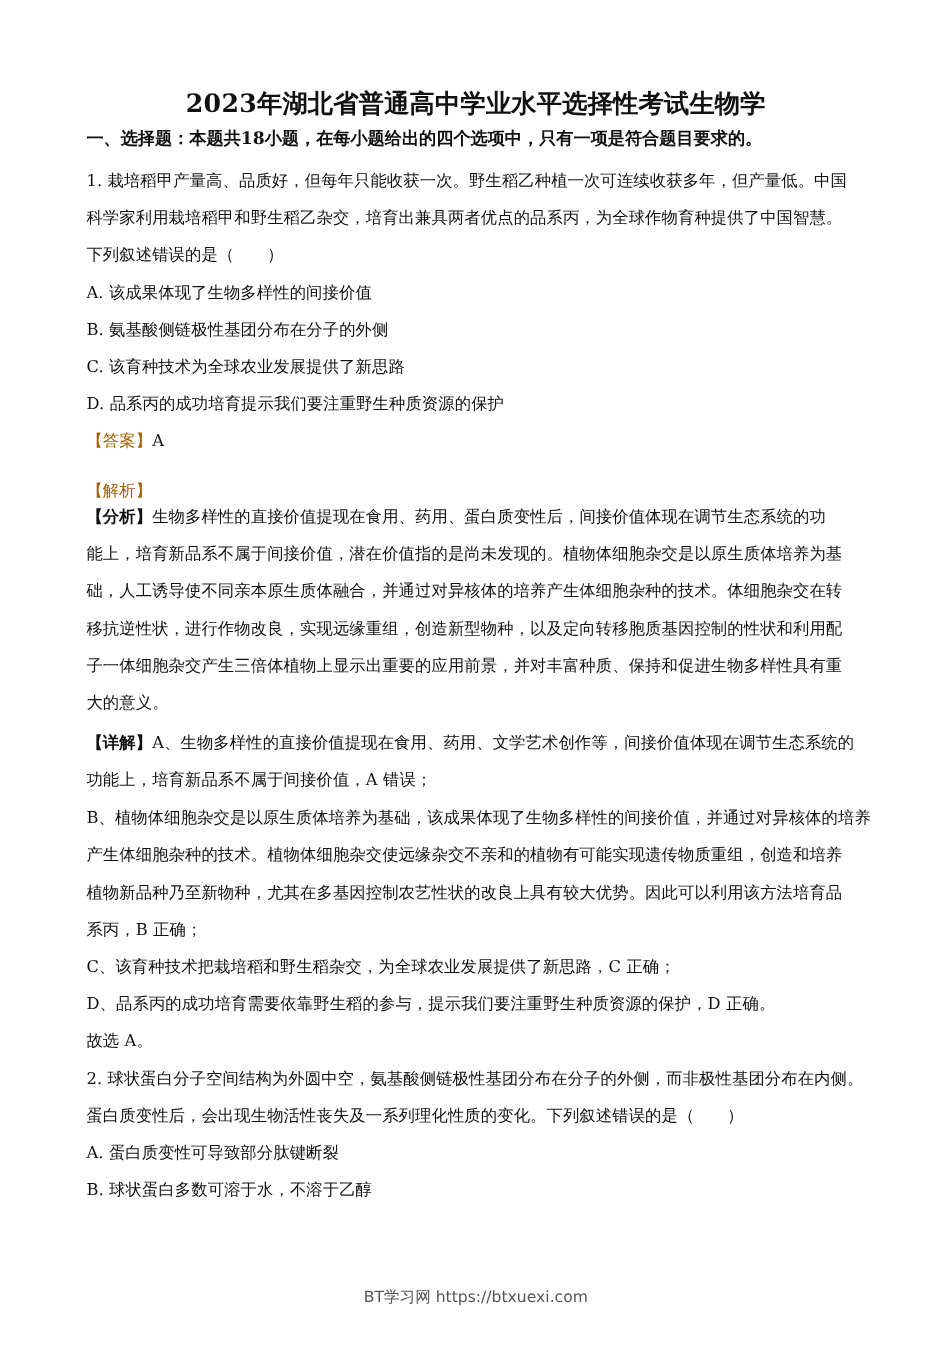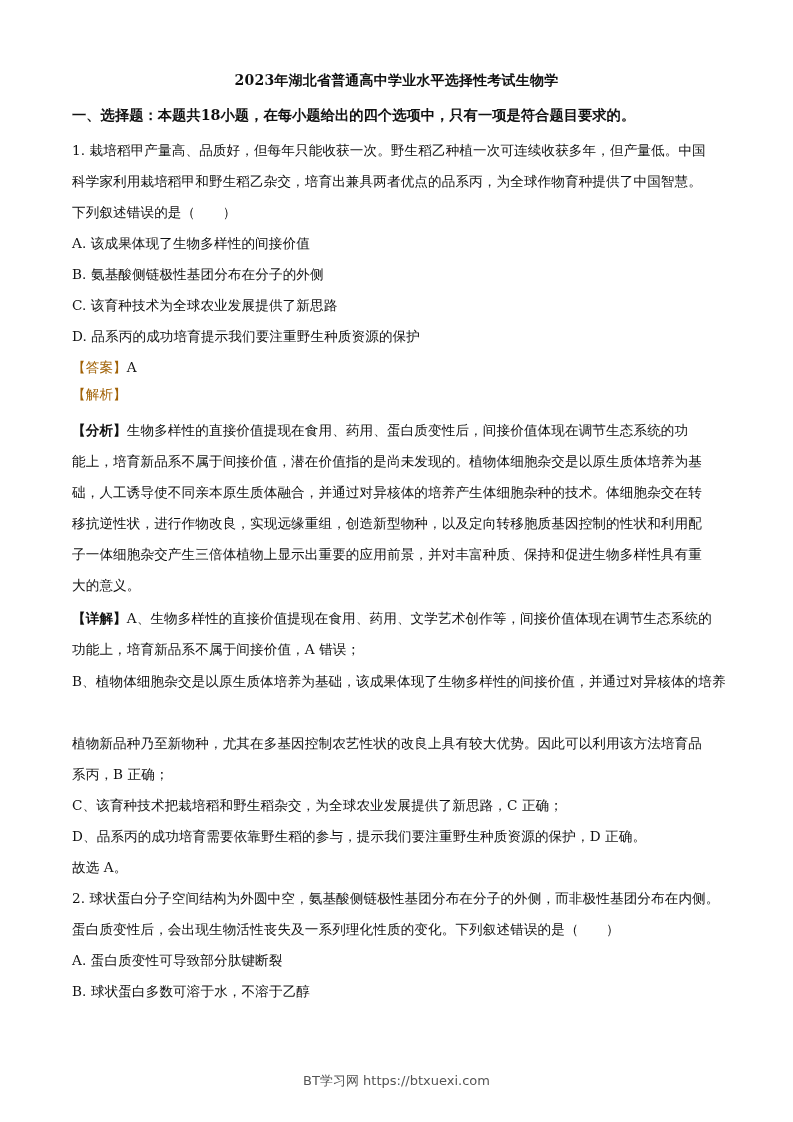--- a/index.html
+++ b/index.html
@@ -1,20 +1,20 @@
 <!DOCTYPE html>
 <html><head>
 <meta charset="utf-8">
 <style>
   html, body { margin: 0; padding: 0; background: #ffffff; }
   body { width: 793px; height: 1122px; position: relative; overflow: hidden;
          font-family: "DejaVu Serif", "Liberation Serif", serif; color: #111; }
   .page { position: absolute; left: 0; top: 0; width: 793px; height: 1122px; }
   .title { position: absolute; left: 0; width: 793px; top: 72px; text-align: center;
-           font-size: 14px; font-weight: bold; letter-spacing: 0.2px; }
+           font-size: 21px; font-weight: bold; letter-spacing: 0.2px; }
   .section { position: absolute; left: 72px; top: 106px; font-size: 14.3px; font-weight: bold; white-space: nowrap; }
   .line { position: absolute; left: 72px; font-size: 13.6px; white-space: nowrap; letter-spacing: 0.1px; }
   .tag { color: #a16207; }
   .bold-tag { font-weight: bold; }
   .footer { position: absolute; top: 1072px; left: 0; width: 793px; text-align: center;
             font-family: "DejaVu Sans", sans-serif; font-size: 13px; color: #555; }
 </style>
 </head>
 <body>
 
@@ -25,38 +25,39 @@
   <div class="line" style="top:142px">1. 栽培稻甲产量高、品质好，但每年只能收获一次。野生稻乙种植一次可连续收获多年，但产量低。中国</div>
   <div class="line" style="top:173px">科学家利用栽培稻甲和野生稻乙杂交，培育出兼具两者优点的品系丙，为全球作物育种提供了中国智慧。</div>
   <div class="line" style="top:204px">下列叙述错误的是（　　）</div>
   <div class="line" style="top:235px">A. 该成果体现了生物多样性的间接价值</div>
   <div class="line" style="top:266px">B. 氨基酸侧链极性基团分布在分子的外侧</div>
   <div class="line" style="top:297px">C. 该育种技术为全球农业发展提供了新思路</div>
   <div class="line" style="top:328px">D. 品系丙的成功培育提示我们要注重野生种质资源的保护</div>
   <div class="line" style="top:359px">
     <span class="tag">【答案】</span><span>A</span>
   </div>
-  <div class="line" style="top:386px">
+  <div class="line" style="top:400px">
     <span class="tag">【解析】</span>
   </div>
 
   <div class="line" style="top:422px">
     <span class="bold-tag">【分析】</span><span>生物多样性的直接价值提现在食用、药用、蛋白质变性后，间接价值体现在调节生态系统的功</span>
   </div>
   <div class="line" style="top:453px">能上，培育新品系不属于间接价值，潜在价值指的是尚未发现的。植物体细胞杂交是以原生质体培养为基</div>
   <div class="line" style="top:484px">础，人工诱导使不同亲本原生质体融合，并通过对异核体的培养产生体细胞杂种的技术。体细胞杂交在转</div>
   <div class="line" style="top:515px">移抗逆性状，进行作物改良，实现远缘重组，创造新型物种，以及定向转移胞质基因控制的性状和利用配</div>
   <div class="line" style="top:546px">子一体细胞杂交产生三倍体植物上显示出重要的应用前景，并对丰富种质、保持和促进生物多样性具有重</div>
   <div class="line" style="top:577px">大的意义。</div>
 
   <div class="line" style="top:641px">功能上，培育新品系不属于间接价值，A 错误；</div>
   <div class="line" style="top:610px">
     <span class="bold-tag">【详解】</span><span>A、生物多样性的直接价值提现在食用、药用、文学艺术创作等，间接价值体现在调节生态系统的</span>
   </div>
   <div class="line" style="top:673px">B、植物体细胞杂交是以原生质体培养为基础，该成果体现了生物多样性的间接价值，并通过对异核体的培养</div>
+  <div class="line" style="top:704px">产生体细胞杂种的技术。植物体细胞杂交使远缘杂交不亲和的植物有可能实现遗传物质重组，创造和培养</div>
   <div class="line" style="top:735px">植物新品种乃至新物种，尤其在多基因控制农艺性状的改良上具有较大优势。因此可以利用该方法培育品</div>
   <div class="line" style="top:766px">系丙，B 正确；</div>
   <div class="line" style="top:797px">C、该育种技术把栽培稻和野生稻杂交，为全球农业发展提供了新思路，C 正确；</div>
   <div class="line" style="top:828px">D、品系丙的成功培育需要依靠野生稻的参与，提示我们要注重野生种质资源的保护，D 正确。</div>
   <div class="line" style="top:859px">故选 A。</div>
 
   <div class="line" style="top:890px">2. 球状蛋白分子空间结构为外圆中空，氨基酸侧链极性基团分布在分子的外侧，而非极性基团分布在内侧。</div>
   <div class="line" style="top:921px">蛋白质变性后，会出现生物活性丧失及一系列理化性质的变化。下列叙述错误的是（　　）</div>
   <div class="line" style="top:952px">A. 蛋白质变性可导致部分肽键断裂</div>
   <div class="line" style="top:983px">B. 球状蛋白多数可溶于水，不溶于乙醇</div>

